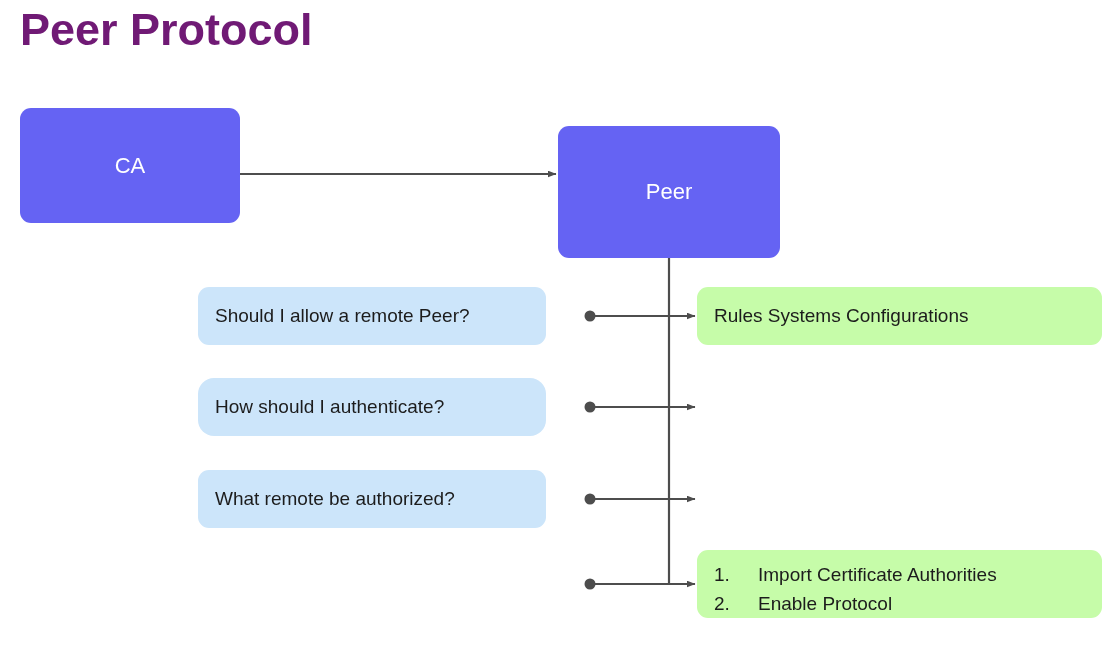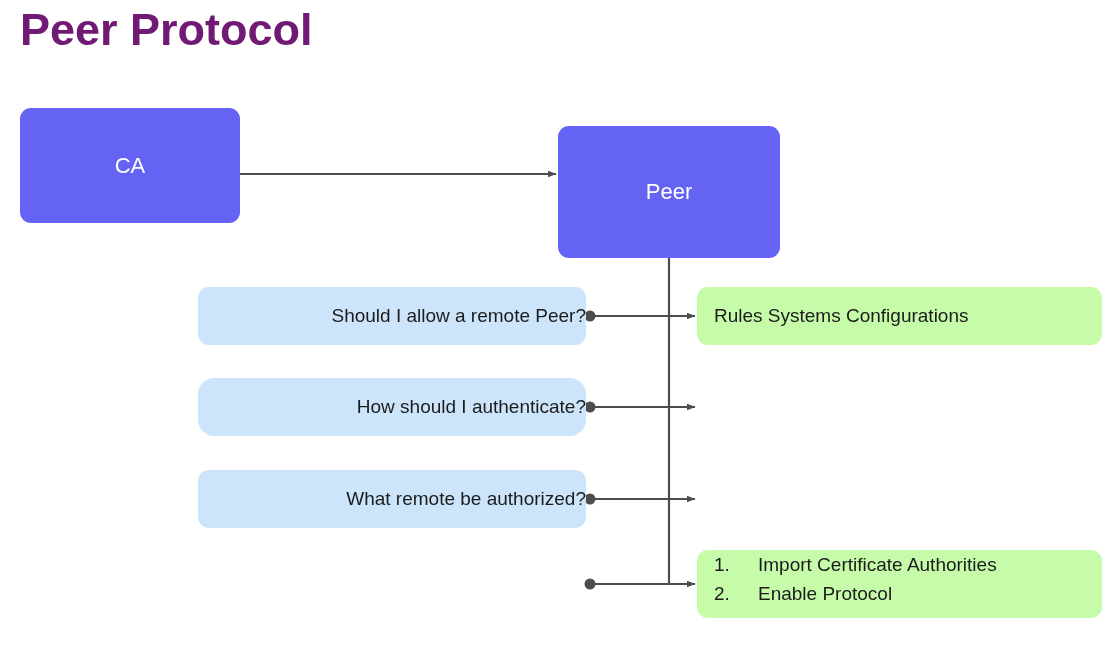--- a/index.html
+++ b/index.html
@@ -48,45 +48,45 @@
     background: #6563F3;
     font-size: 22px;
   }
   .node-ca   { left: 20px;  top: 108px; width: 220px; height: 115px; }
   .node-peer { left: 558px; top: 108px; width: 222px; height: 132px; margin-top: 18px; }
 
   .node-question {
     background: #CCE5FA;
     color: #1c1c1c;
     left: 198px;
-    width: 388px;
+    width: 348px;
     height: 58px;
     padding-left: 17px;
-    justify-content: flex-end;
+    justify-content: flex-start;
     font-size: 19px;
   }
   .node-answer {
     background: #C6FCA9;
     color: #1c1c1c;
     left: 697px;
     width: 405px;
     height: 58px;
     padding-left: 17px;
     justify-content: flex-start;
     font-size: 19px;
   }
   .row-1 { top: 287px; }
   .row-2 { top: 378px; border-radius: 16px; }
   .row-3 { top: 470px; }
   .row-4 { top: 555px; }
 
   .node-answer.list-box {
     height: 68px;
     top: 550px;
-    align-items: flex-start;
+    align-items: flex-end;
   }
   .ol-list {
     margin: 0;
     padding: 0;
     list-style: none;
   }
   .ol-list li {
     font-size: 19px;
     line-height: 29px;
     white-space: nowrap;

